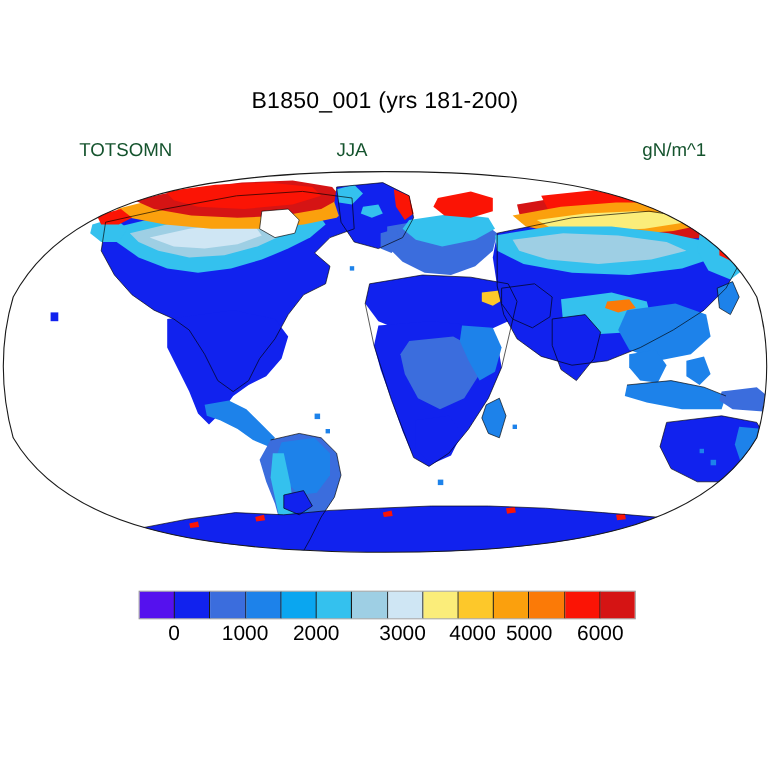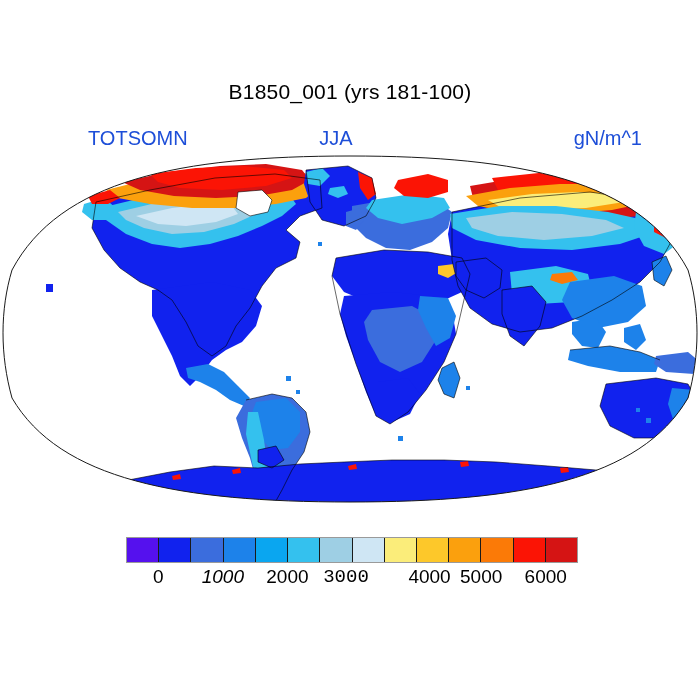--- a/index.html
+++ b/index.html
@@ -9,21 +9,21 @@
     overflow:hidden;position:relative;
   }
   #plot{position:absolute;left:0;top:0;width:700px;height:700px;}
 
   .ttl{
     position:absolute;left:0;width:700px;text-align:center;
     color:#000;font-size:21px;letter-spacing:.2px;white-space:nowrap;
   }
   #title{top:80px;}
 
-  .sub{position:absolute;top:127px;color:#1d4ed8;font-size:20px;white-space:nowrap;margin-left:16px;}
+  .sub{position:absolute;top:127px;color:#14532d;font-size:17px;white-space:nowrap;}
   #sub-left{left:72px;}
   #sub-center{left:0;width:640px;text-align:center;}
   #sub-right{right:58px;}
 
   #map-wrap{position:absolute;left:0;top:150px;width:700px;height:370px;}
   #map-svg{display:block;width:700px;height:370px;}
 
   #cbar{position:absolute;left:126px;top:537px;width:452px;height:26px;
         border:1px solid #9a9a9a;box-sizing:border-box;display:flex;}
   #cbar .cell{flex:1 1 0;height:100%;border-right:1px solid #1a1a1a;box-sizing:border-box;}
@@ -33,21 +33,21 @@
   #cbar-labels .lab{
     position:absolute;top:0;transform:translateX(-50%);
     font-size:19px;color:#000;white-space:nowrap;
   }
 </style>
 </head>
 <body>
 
 <div id="plot">
 
-  <div class="ttl" id="title">B1850_001 (yrs 181-100)</div>
+  <div class="ttl" id="title">B1850_001 (yrs 181-200)</div>
 
   <div class="sub" id="sub-left">TOTSOMN</div>
   <div class="sub" id="sub-center">JJA</div>
   <div class="sub" id="sub-right">gN/m^1</div>
 
   <div id="map-wrap">
     <svg id="map-svg" viewBox="0 0 700 370" preserveAspectRatio="none">
       <defs>
         <clipPath id="globeClip">
           <path d="M350,6 C520,6 640,30 688,120 C700,160 700,205 688,248
@@ -232,21 +232,21 @@
       <div class="cell" style="background: rgb(207, 230, 244);"></div>
       <div class="cell" style="background: rgb(251, 237, 122);"></div>
       <div class="cell" style="background: rgb(253, 200, 42);"></div>
       <div class="cell" style="background: rgb(251, 160, 13);"></div>
       <div class="cell" style="background: rgb(251, 122, 7);"></div>
       <div class="cell" style="background: rgb(251, 20, 5);"></div>
       <div class="cell" style="background: rgb(213, 20, 20);"></div>
     </div>
   <div id="cbar-labels">
       <span class="lab" style="left: 32.2857px;">0</span>
-      <span class="lab" style="left: 96.8571px; font-style: italic;">1000</span>
+      <span class="lab" style="left: 96.8571px;">1000</span>
       <span class="lab" style="left: 161.429px;">2000</span>
-      <span class="lab" style="left: 220px; font-family: Liberation Mono, monospace;">3000</span>
+      <span class="lab" style="left: 240px;">3000</span>
       <span class="lab" style="left: 290.571px; margin-left: 13px;">4000</span>
       <span class="lab" style="left: 355.143px;">5000</span>
       <span class="lab" style="left: 419.714px; text-align: center;">6000</span>
     </div>
 
 </div>
 
 </body></html>

